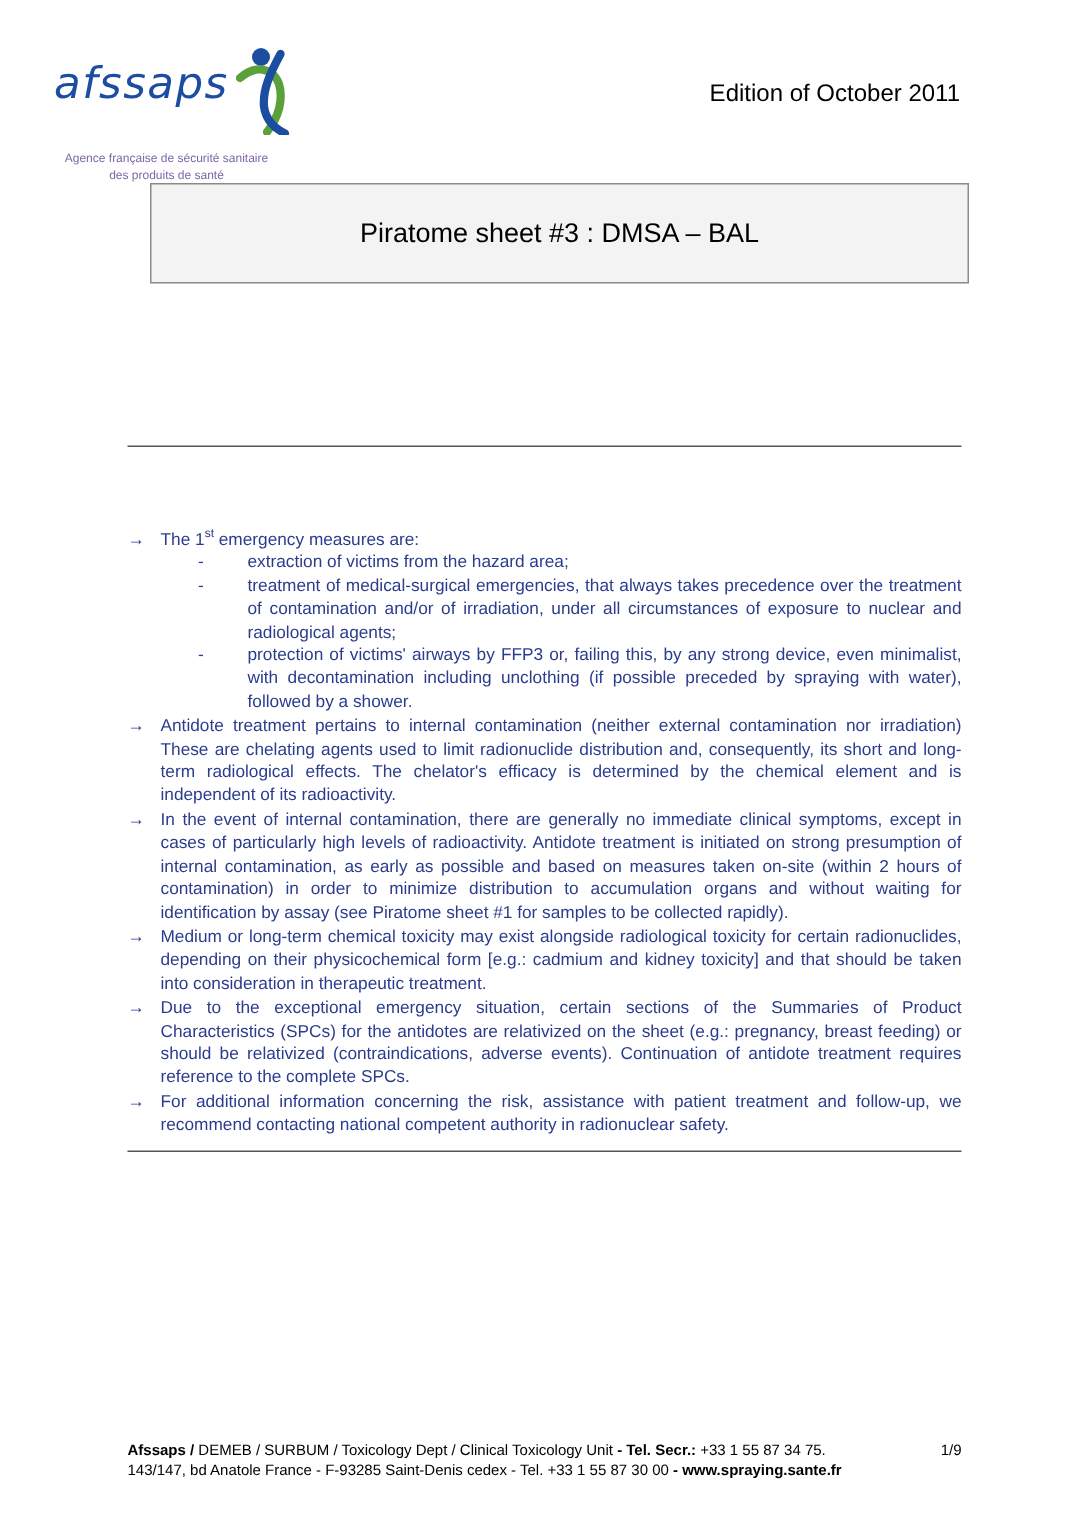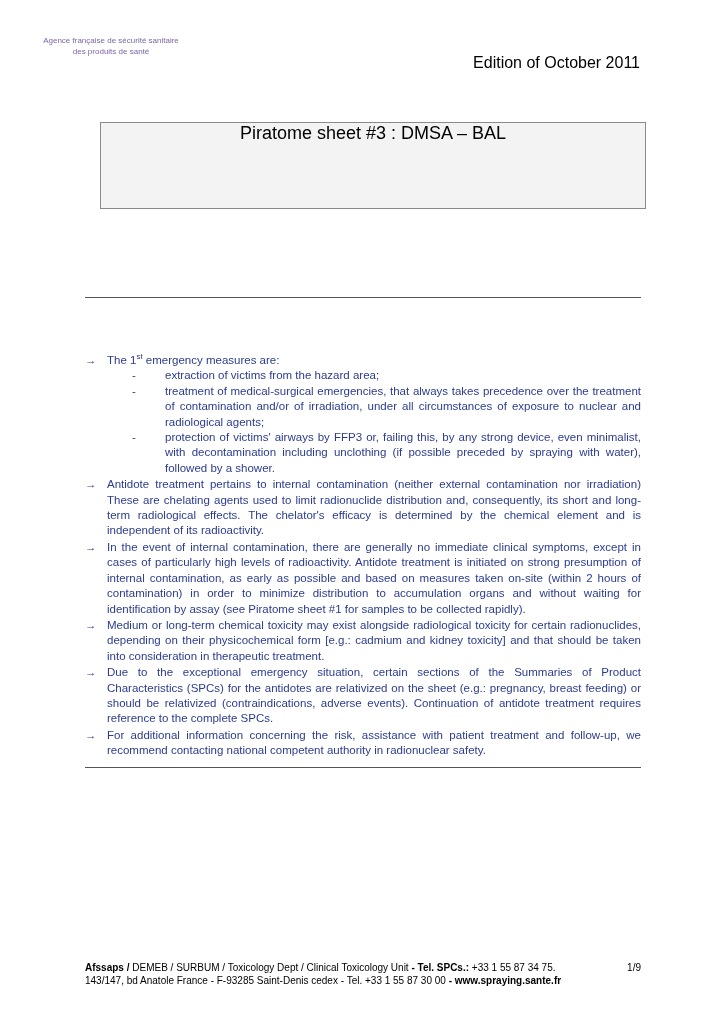--- a/index.html
+++ b/index.html
@@ -48,25 +48,25 @@
     text-align: center;
     line-height: 1.35;
     width: 150px;
   }
   
   .title-box {
     position: absolute;
     top: 122px;
     left: 100px;
     width: 546px;
-    height: 87px;
+    height: 67px;
     background: #f3f3f3;
     border: 1px solid #8a8a8a;
     display: flex;
-    align-items: flex-start;
+    align-items: center;
     justify-content: center;
   }
   .title-box .title-text {
     font-size: 18px;
     color: #000000;
   }
   
   .rule {
     position: absolute;
     left: 85px;
@@ -128,20 +128,30 @@
   .footer b { font-weight: bold; }
 </style>
 </head>
 <body>
 
 <div class="page">
 
   <div class="edition">Edition of October 2011</div>
 
   <div class="logo-block">
+    <div class="logo-row">
+      <span class="logo-text">afssaps</span>
+      <span>
+        <svg width="38" height="60" viewBox="0 0 38 60" aria-hidden="true">
+          <circle cx="17" cy="8" r="6" fill="#1c4da1"></circle>
+          <path d="M3 22 C 13 13, 25 15, 29 26 C 32 36, 29 48, 21 58" stroke="#5aa13c" stroke-width="5.5" fill="none" stroke-linecap="round"></path>
+          <path d="M30 6 C 23 19, 18 30, 19 41 C 20 49, 25 55, 33 59" stroke="#1c4da1" stroke-width="5.5" fill="none" stroke-linecap="round"></path>
+        </svg>
+      </span>
+    </div>
     <div class="logo-subtitle">
       <div>Agence française de sécurité sanitaire</div>
       <div>des produits de santé</div>
     </div>
   </div>
 
   <div class="title-box">
     <span class="title-text">Piratome sheet #3 : DMSA – BAL</span>
   </div>
 
@@ -195,21 +205,21 @@
       <span class="arrow">→</span>
       <div class="bullet-body">For additional information concerning the risk, assistance with patient treatment and follow-up, we recommend contacting national competent authority in radionuclear safety.</div>
     </div>
 
   </div>
 
   <div class="rule rule-bottom"></div>
 
   <div class="footer">
     <div class="footer-line1">
-      <span><b>Afssaps /</b><span> DEMEB / SURBUM / Toxicology Dept / Clinical Toxicology Unit </span><b>- Tel. SPCs.:</b><span> +33 1 55 87 34 75.</span></span>
+      <span><b>Afssaps /</b><span> DEMEB / SURBUM / Toxicology Dept / Clinical Toxicology Unit </span><b>- Tel. Secr.:</b><span> +33 1 55 87 34 75.</span></span>
       <span>1/9</span>
     </div>
     <div class="footer-line2">
       <span>143/147, bd Anatole France - F-93285 Saint-Denis cedex - Tel. +33 1 55 87 30 00 </span><b>- www.spraying.sante.fr</b>
     </div>
   </div>
 
 </div>
 
 </body></html>

